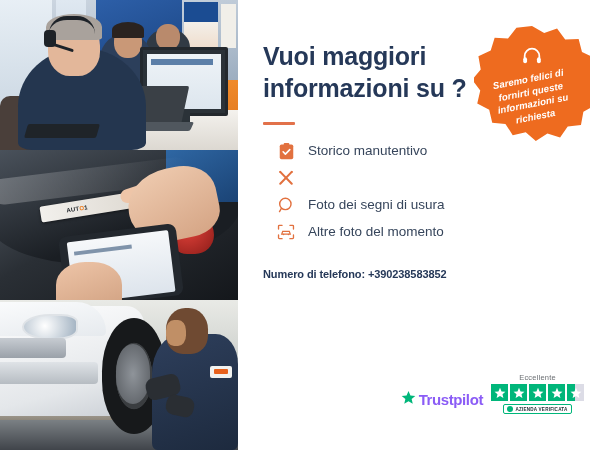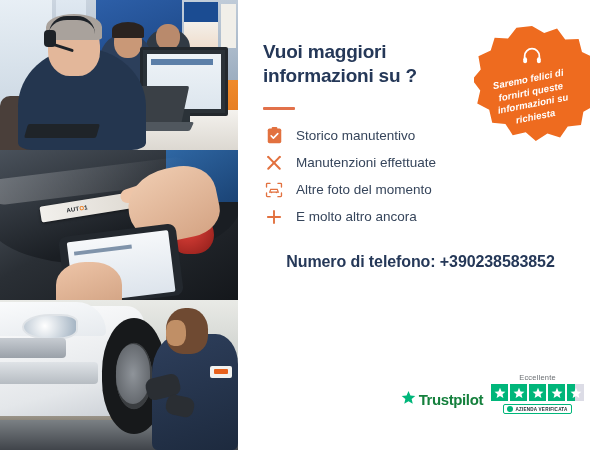--- a/index.html
+++ b/index.html
@@ -149,21 +149,21 @@
     background:#e8611c;display:block;border-radius:1px;}
   .p3 .bench{position:absolute;right:0;bottom:26px;width:80px;height:22px;
     background:linear-gradient(180deg,#a9a49a,#807b72);}
 
   
   .content{
     position:relative;flex:1 1 auto;height:450px;background:#ffffff;
     padding:40px 22px 0 25px;box-sizing:border-box;
   }
   h1.headline{
-    margin:0;font-size:19px;line-height:1.28;font-weight:700;
+    margin:0;font-size:25px;line-height:1.28;font-weight:700;
     color:#253858;letter-spacing:-.2px;max-width:215px;
   }
   .rule{width:32px;height:3px;background:#e2714a;margin:18px 0 13px 0;border-radius:1px;}
 
   
   .badge{
     position:absolute;right:10px;top:26px;width:116px;height:116px;
     display:flex;flex-direction:column;align-items:center;justify-content:center;
     color:#ffffff;text-align:center;
   }
@@ -176,46 +176,45 @@
       -1.6% 46.3%,5.8% 37.4%,3.8% 26.1%,14.4% 21.2%,17.8% 10.1%,29.3% 10.8%,36.6% 1.6%);
   }
   .badge .hs-icon{position:relative;z-index:2;margin-bottom:2px;}
   .badge .btext{
     position:relative;z-index:2;transform:rotate(-11deg);
     font-size:9.5px;line-height:1.34;font-weight:700;font-style:italic;
     letter-spacing:.1px;padding:0 14px;
   }
 
   
-  ul.features{list-style:none;margin:0;padding:0;}
+  ul.features{list-style:none;margin:12px;padding:0;}
   ul.features li{
     display:flex;align-items:center;height:26px;margin-bottom:1px;
   }
   ul.features li .ico{
     width:22px;min-width:22px;height:22px;margin-right:11px;
     display:flex;align-items:center;justify-content:center;color:#e2713f;
   }
   ul.features li .txt{
     font-size:13.5px;color:#36455b;line-height:1;
   }
 
   
   .phone{
-    margin-top:23px;font-size:16px;font-weight:700;color:#253858;
+    margin-top:23px;font-size:11px;font-weight:700;color:#253858;
     letter-spacing:-.1px;
-    text-align:center;
   }
   .sub{margin-top:9px;font-size:12.2px;line-height:1.58;color:#4a5568;}
 
   
   .trust{
     position:absolute;right:16px;bottom:36px;display:flex;align-items:flex-end;gap:8px;
   }
   .tp-logo{display:flex;align-items:center;gap:3px;padding-bottom:5px;}
-  .tp-logo .name{font-size:15px;font-weight:700;color:#15803d;letter-spacing:-.4px;}
+  .tp-logo .name{font-size:15px;font-weight:700;color:#8b5cf6;letter-spacing:-.4px;}
   .tp-right{display:flex;flex-direction:column;align-items:center;}
   .tp-cap{font-size:7.5px;color:#6b6f73;letter-spacing:.2px;margin-bottom:2px;}
   .stars{display:flex;gap:2px;}
   .star-box{width:17px;height:17px;background:#00b67a;display:flex;align-items:center;justify-content:center;}
   .star-box.half{background:linear-gradient(90deg,#00b67a 50%,#dcdce6 50%);}
   .verified{
     margin-top:3px;display:flex;align-items:center;gap:2px;
     border:1px solid #00b67a;border-radius:2px;padding:1px 3px;background:#ffffff;
   }
   .verified .vdot{width:6px;height:6px;border-radius:50%;background:#00b67a;}
@@ -330,47 +329,47 @@
 
       <li>
         <span class="ico">
           <svg width="18" height="18" viewBox="0 0 20 20" stroke="#e2713f" stroke-width="2.3" stroke-linecap="round" fill="none">
             <path d="M3.6 3.2 L16.4 16.4"></path>
             <path d="M16.4 3.2 L3.6 16.4"></path>
             <circle cx="3.6" cy="3.2" r="1.1" fill="#e2713f" stroke="none"></circle>
             <circle cx="16.4" cy="3.2" r="1.1" fill="#e2713f" stroke="none"></circle>
           </svg>
         </span>
-        <span class="txt">Manutenzioni effettuate</span>
       </li>
 
+      <li>
+        <span class="ico">
+          <svg width="17" height="17" viewBox="0 0 18 18" fill="none" stroke="#e2713f" stroke-width="1.5" stroke-linecap="round">
+            <circle cx="7.8" cy="7.4" r="6"></circle>
+            <path d="M3.6 12.1 L1.6 15.4"></path>
+          </svg>
+        </span>
+        <span class="txt">Foto dei segni di usura</span>
+      </li>
 
       <li>
         <span class="ico">
           <svg width="18" height="16" viewBox="0 0 20 18" fill="none" stroke="#e2713f" stroke-width="1.5" stroke-linecap="round">
             <path d="M1.6 5.6V2.4A.9.9 0 0 1 2.5 1.5H5.6"></path>
             <path d="M18.4 5.6V2.4a.9.9 0 0 0-.9-.9H14.4"></path>
             <path d="M1.6 12.4v3.2a.9.9 0 0 0 .9.9H5.6"></path>
             <path d="M18.4 12.4v3.2a.9.9 0 0 1-.9.9H14.4"></path>
             <path d="M5.2 11.4h9.6M6.3 8.3h7.4l1.1 3.1H5.2z" stroke-width="1.4"></path>
             <circle cx="7.2" cy="11.8" r=".9" fill="#e2713f" stroke="none"></circle>
             <circle cx="12.8" cy="11.8" r=".9" fill="#e2713f" stroke="none"></circle>
           </svg>
         </span>
         <span class="txt">Altre foto del momento</span>
       </li>
 
-      <li>
-        <span class="ico">
-          <svg width="18" height="18" viewBox="0 0 20 20" stroke="#e2713f" stroke-width="2.1" stroke-linecap="round">
-            <path d="M10 3.2V16.8M3.2 10H16.8"></path>
-          </svg>
-        </span>
-        <span class="txt">E molto altro ancora</span>
-      </li>
     </ul>
 
     <div class="phone">Numero di telefono: +390238583852</div>
     <div class="sub">
     </div>
 
     <div class="trust">
       <div class="tp-logo">
         <span>
           <svg width="15" height="15" viewBox="0 0 24 24">

